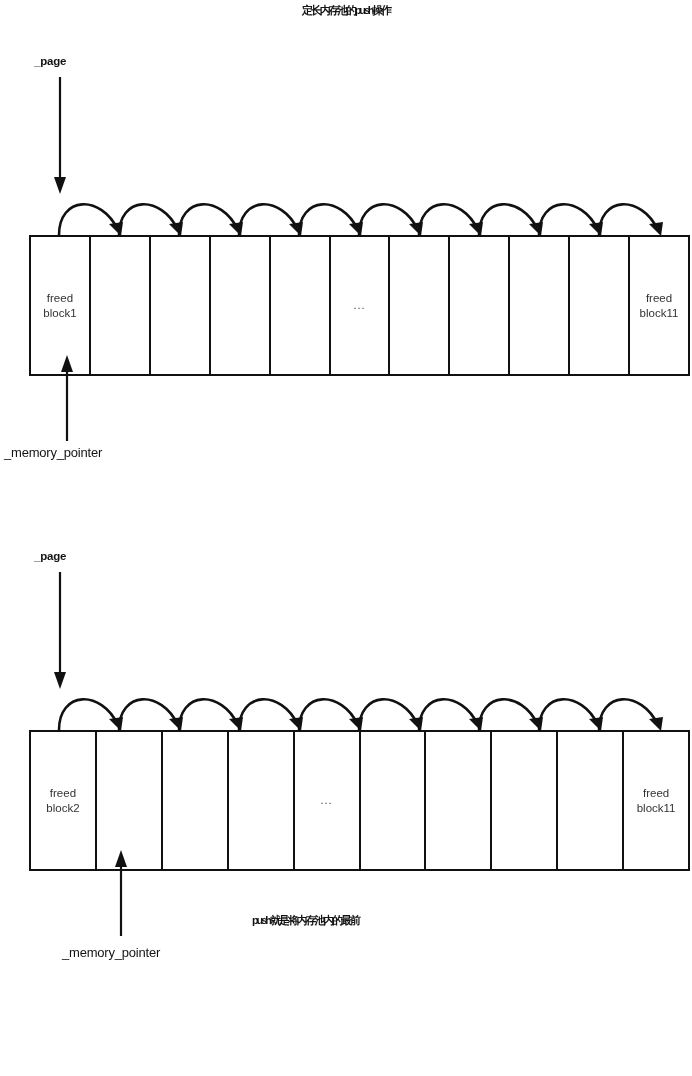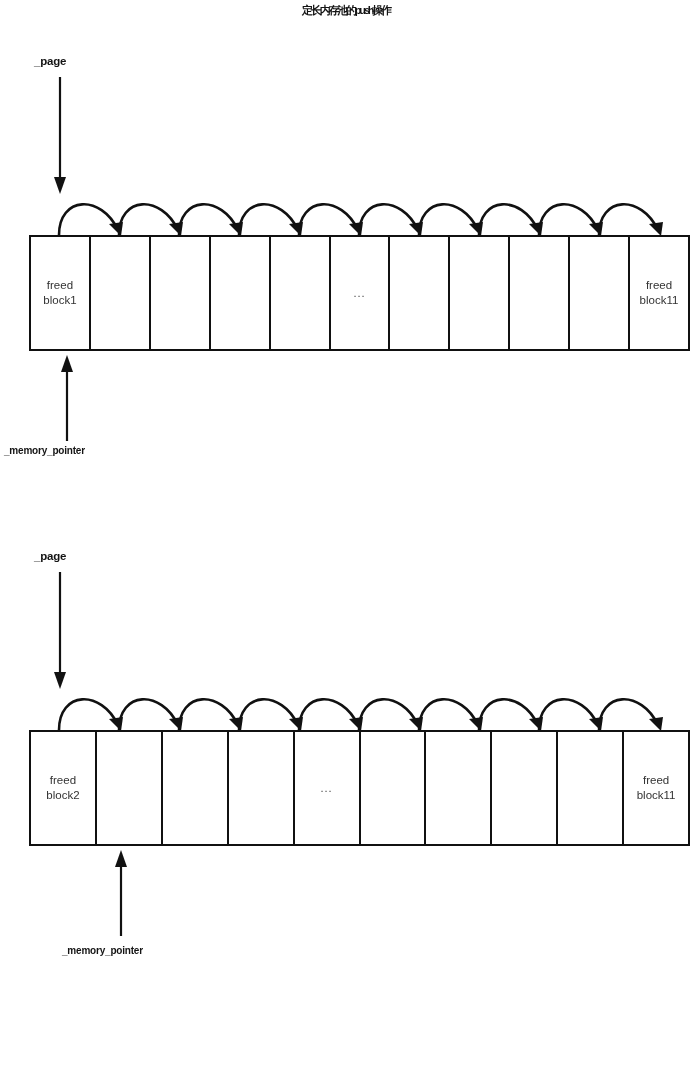--- a/index.html
+++ b/index.html
@@ -55,21 +55,21 @@
     left: 52px;
     top: 22px;
   }
 
   
   .mem-row {
     position: absolute;
     left: 29px;
     top: 180px;
     width: 661px;
-    height: 116px;
+    height: 141px;
     border: 2.5px solid #111;
     box-sizing: border-box;
     display: flex;
     background: #fff;
   }
   .cell {
     flex: 1 1 0;
     border-right: 2px solid #111;
     box-sizing: border-box;
     display: flex;
@@ -91,22 +91,22 @@
     top: 133px;
     width: 661px;
     height: 48px;
     pointer-events: none;
   }
 
   
   .mp-arrow { position: absolute; }
   .mp-label {
     position: absolute;
-    font-size: 10px;
-    font-weight: bold;
+    font-size: 13px;
+    font-weight: normal;
     color: #141414;
     letter-spacing: -0.2px;
     white-space: nowrap;
   }
 
   
   .caption {
     position: absolute;
     left: 252px;
     top: 913px;
@@ -291,13 +291,14 @@
     <svg width="16" height="86" viewBox="0 0 16 86">
       <line x1="8" y1="86" x2="8" y2="13" stroke="#111" stroke-width="2.2"></line>
       <polygon points="8,0 2,17 14,17" fill="#111"></polygon>
     </svg>
   </span>
 
   <div class="mp-label" style="left:62px; top:395px;">_memory_pointer</div>
 </div>
 
 <div class="caption">
+  <span class="cap-line">push就是将内存池内的最前</span>
 </div>
 
 </body></html>

